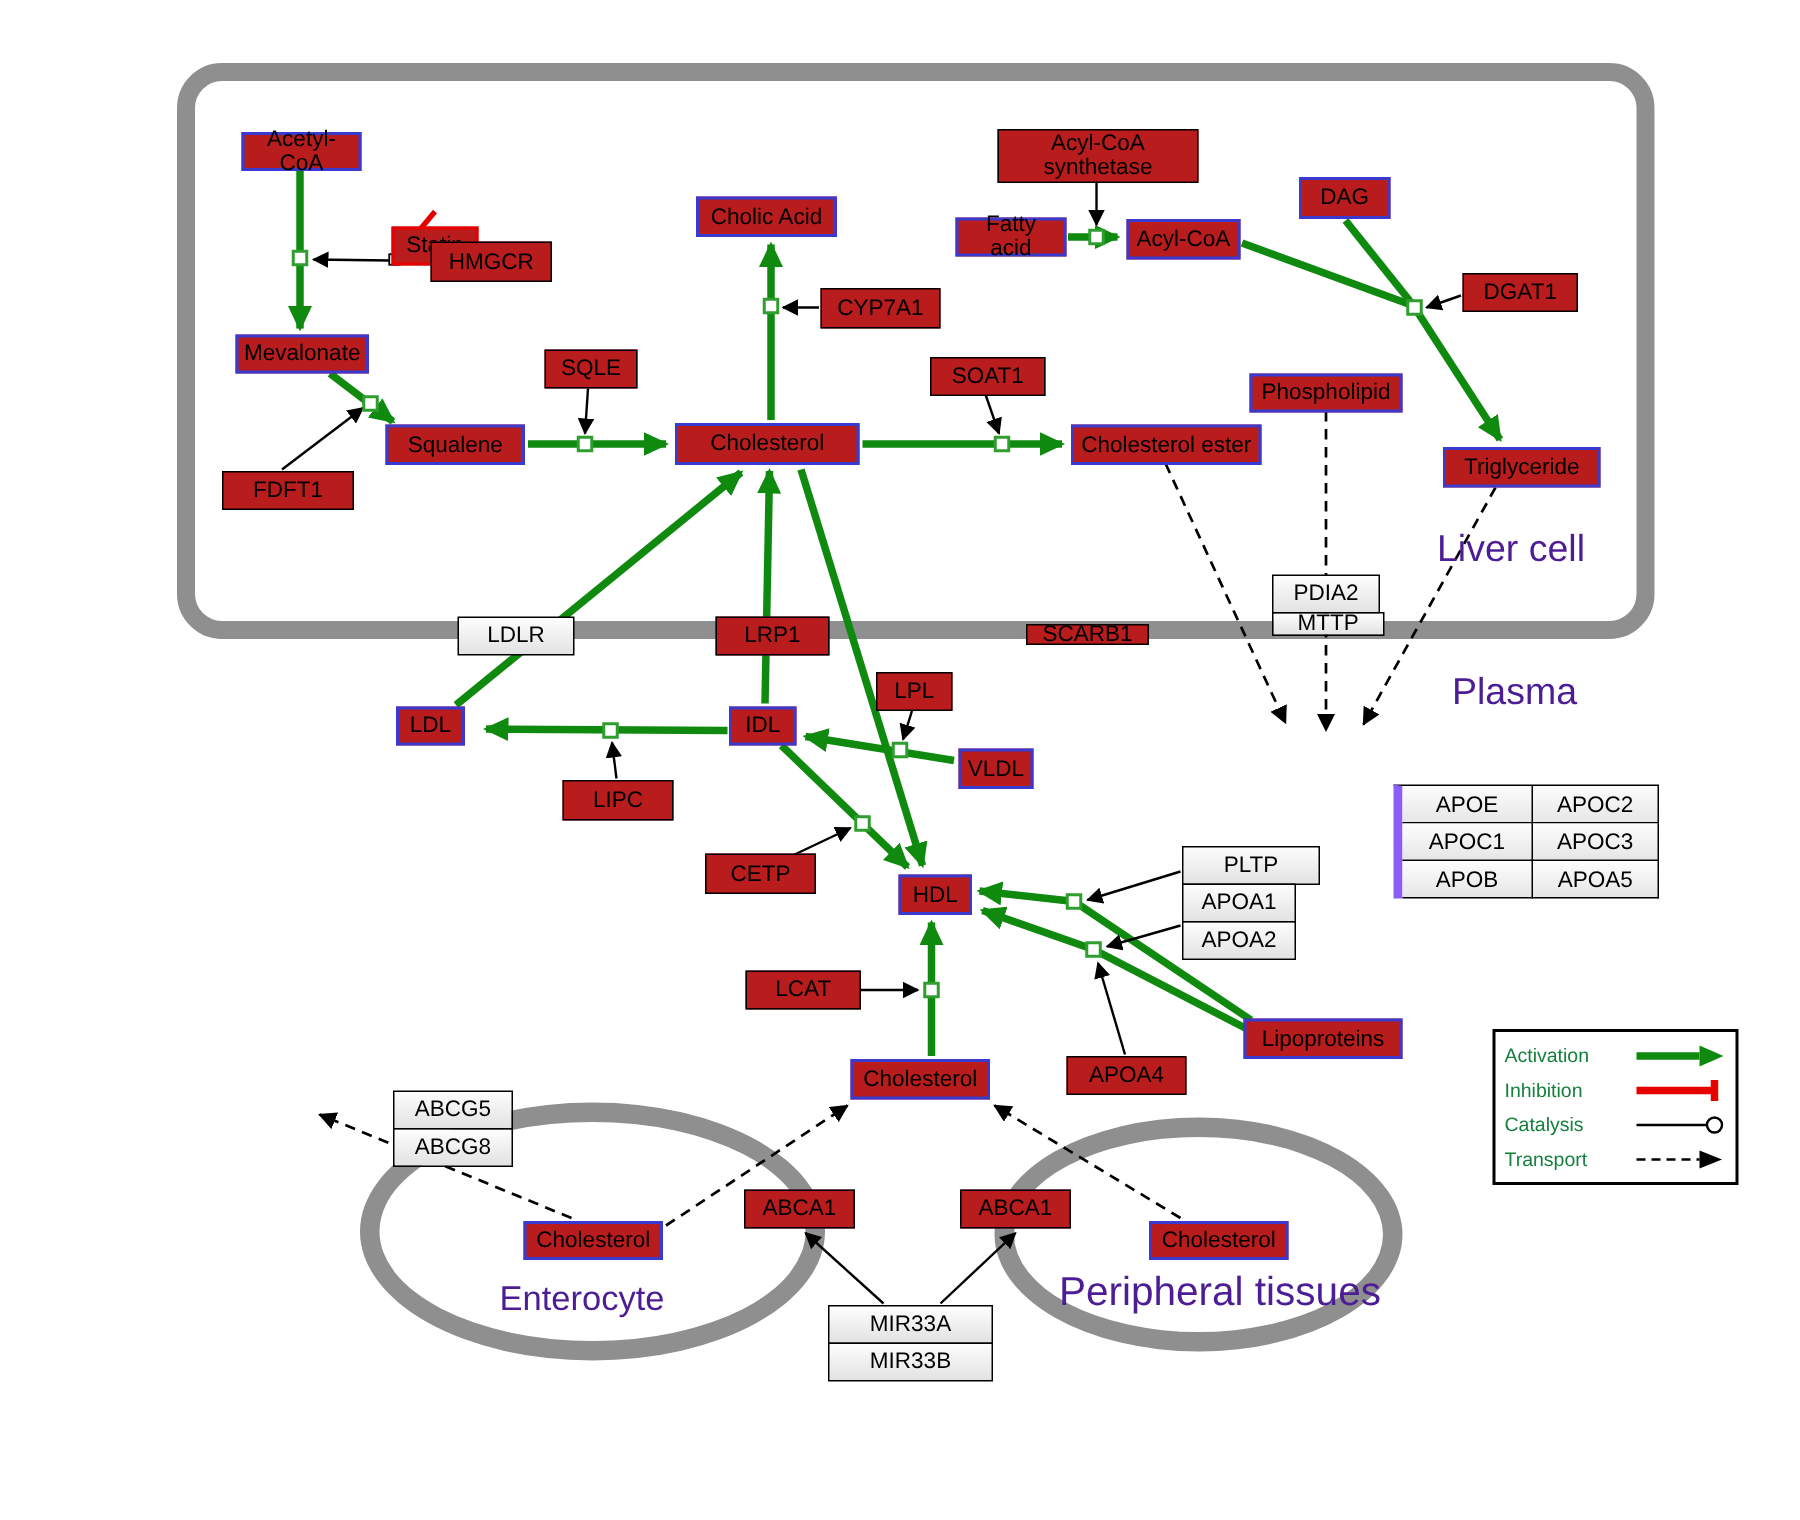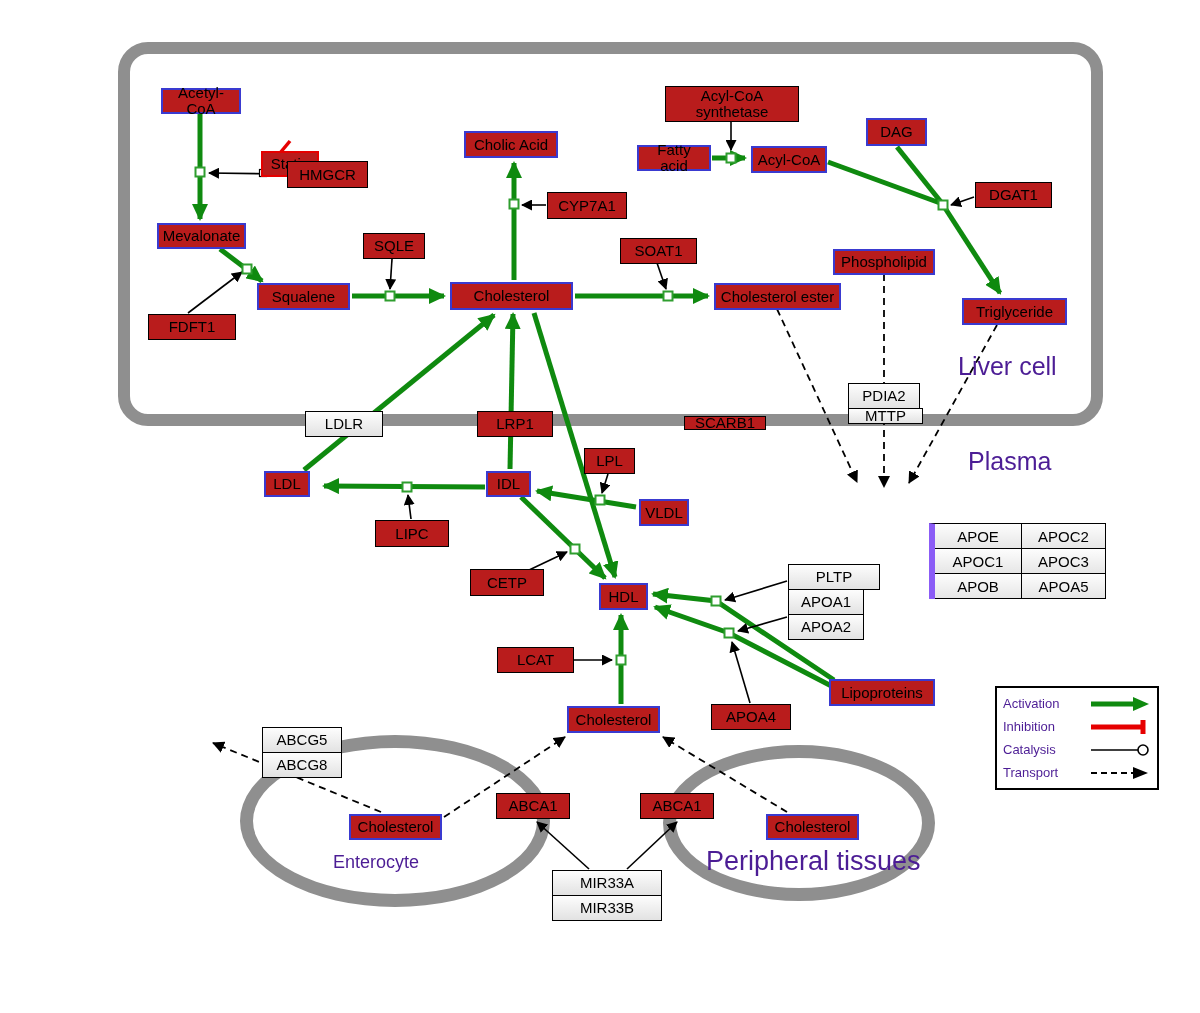--- a/index.html
+++ b/index.html
@@ -19,21 +19,21 @@
   .comp-label{position:absolute;color:#4c1d95;font-weight:normal;text-align:right;}
   #apo-table{position:absolute;left:899px;top:523px;display:grid;grid-template-columns:87px 84px;
      grid-auto-rows:25px;border-top:1px solid #000;border-left:6px solid #8b5cf6;margin-left:30px;}
   #apo-table .cell{display:flex;align-items:center;justify-content:center;font-size:15px;
      border-right:1px solid #000;border-bottom:1px solid #000;
      background:linear-gradient(180deg,#fdfdfd,#e6e6e6);}
   #legend{position:absolute;left:995px;top:686px;width:164px;height:104px;border:2.5px solid #000;
      background:#fff;box-sizing:border-box;display:flex;flex-direction:column;justify-content:space-around;
      padding:4px 6px;}
   .legend-row{display:flex;align-items:center;justify-content:space-between;height:20px;}
-  .legend-row span{font-size:13px;color:#4c1d95;}
+  .legend-row span{font-size:13px;color:#15803d;}
 </style>
 </head>
 <body>
 
 <div id="stage">
 
   <div id="liver" class="compartment"></div>
   <div id="enterocyte" class="compartment"></div>
   <div id="peripheral" class="compartment"></div>
 
@@ -175,21 +175,21 @@
     <div class="cell">APOE</div>
     <div class="cell">APOC2</div>
     <div class="cell">APOC1</div>
     <div class="cell">APOC3</div>
     <div class="cell">APOB</div>
     <div class="cell">APOA5</div>
   </div>
 
   <div class="comp-label" style="left:958px;top:352px;font-size:25px">Liver cell</div>
   <div class="comp-label" style="left:968px;top:447px;font-size:25px">Plasma</div>
-  <div class="comp-label" style="left:333px;top:852px;font-size:18px">Enterocyte</div>
+  <div class="comp-label" style="left:333px;top:852px;font-size:23px">Enterocyte</div>
   <div class="comp-label" style="left:706px;top:846px;font-size:27px">Peripheral tissues</div>
 
   <div id="legend">
     <div class="legend-row">
       <span>Activation</span>
       <svg width="62" height="16">
         <line x1="2" y1="8" x2="44" y2="8" stroke="#0f8a0f" stroke-width="5"></line>
         <path d="M44,1 L60,8 L44,15 Z" fill="#0f8a0f"></path>
       </svg>
     </div>

